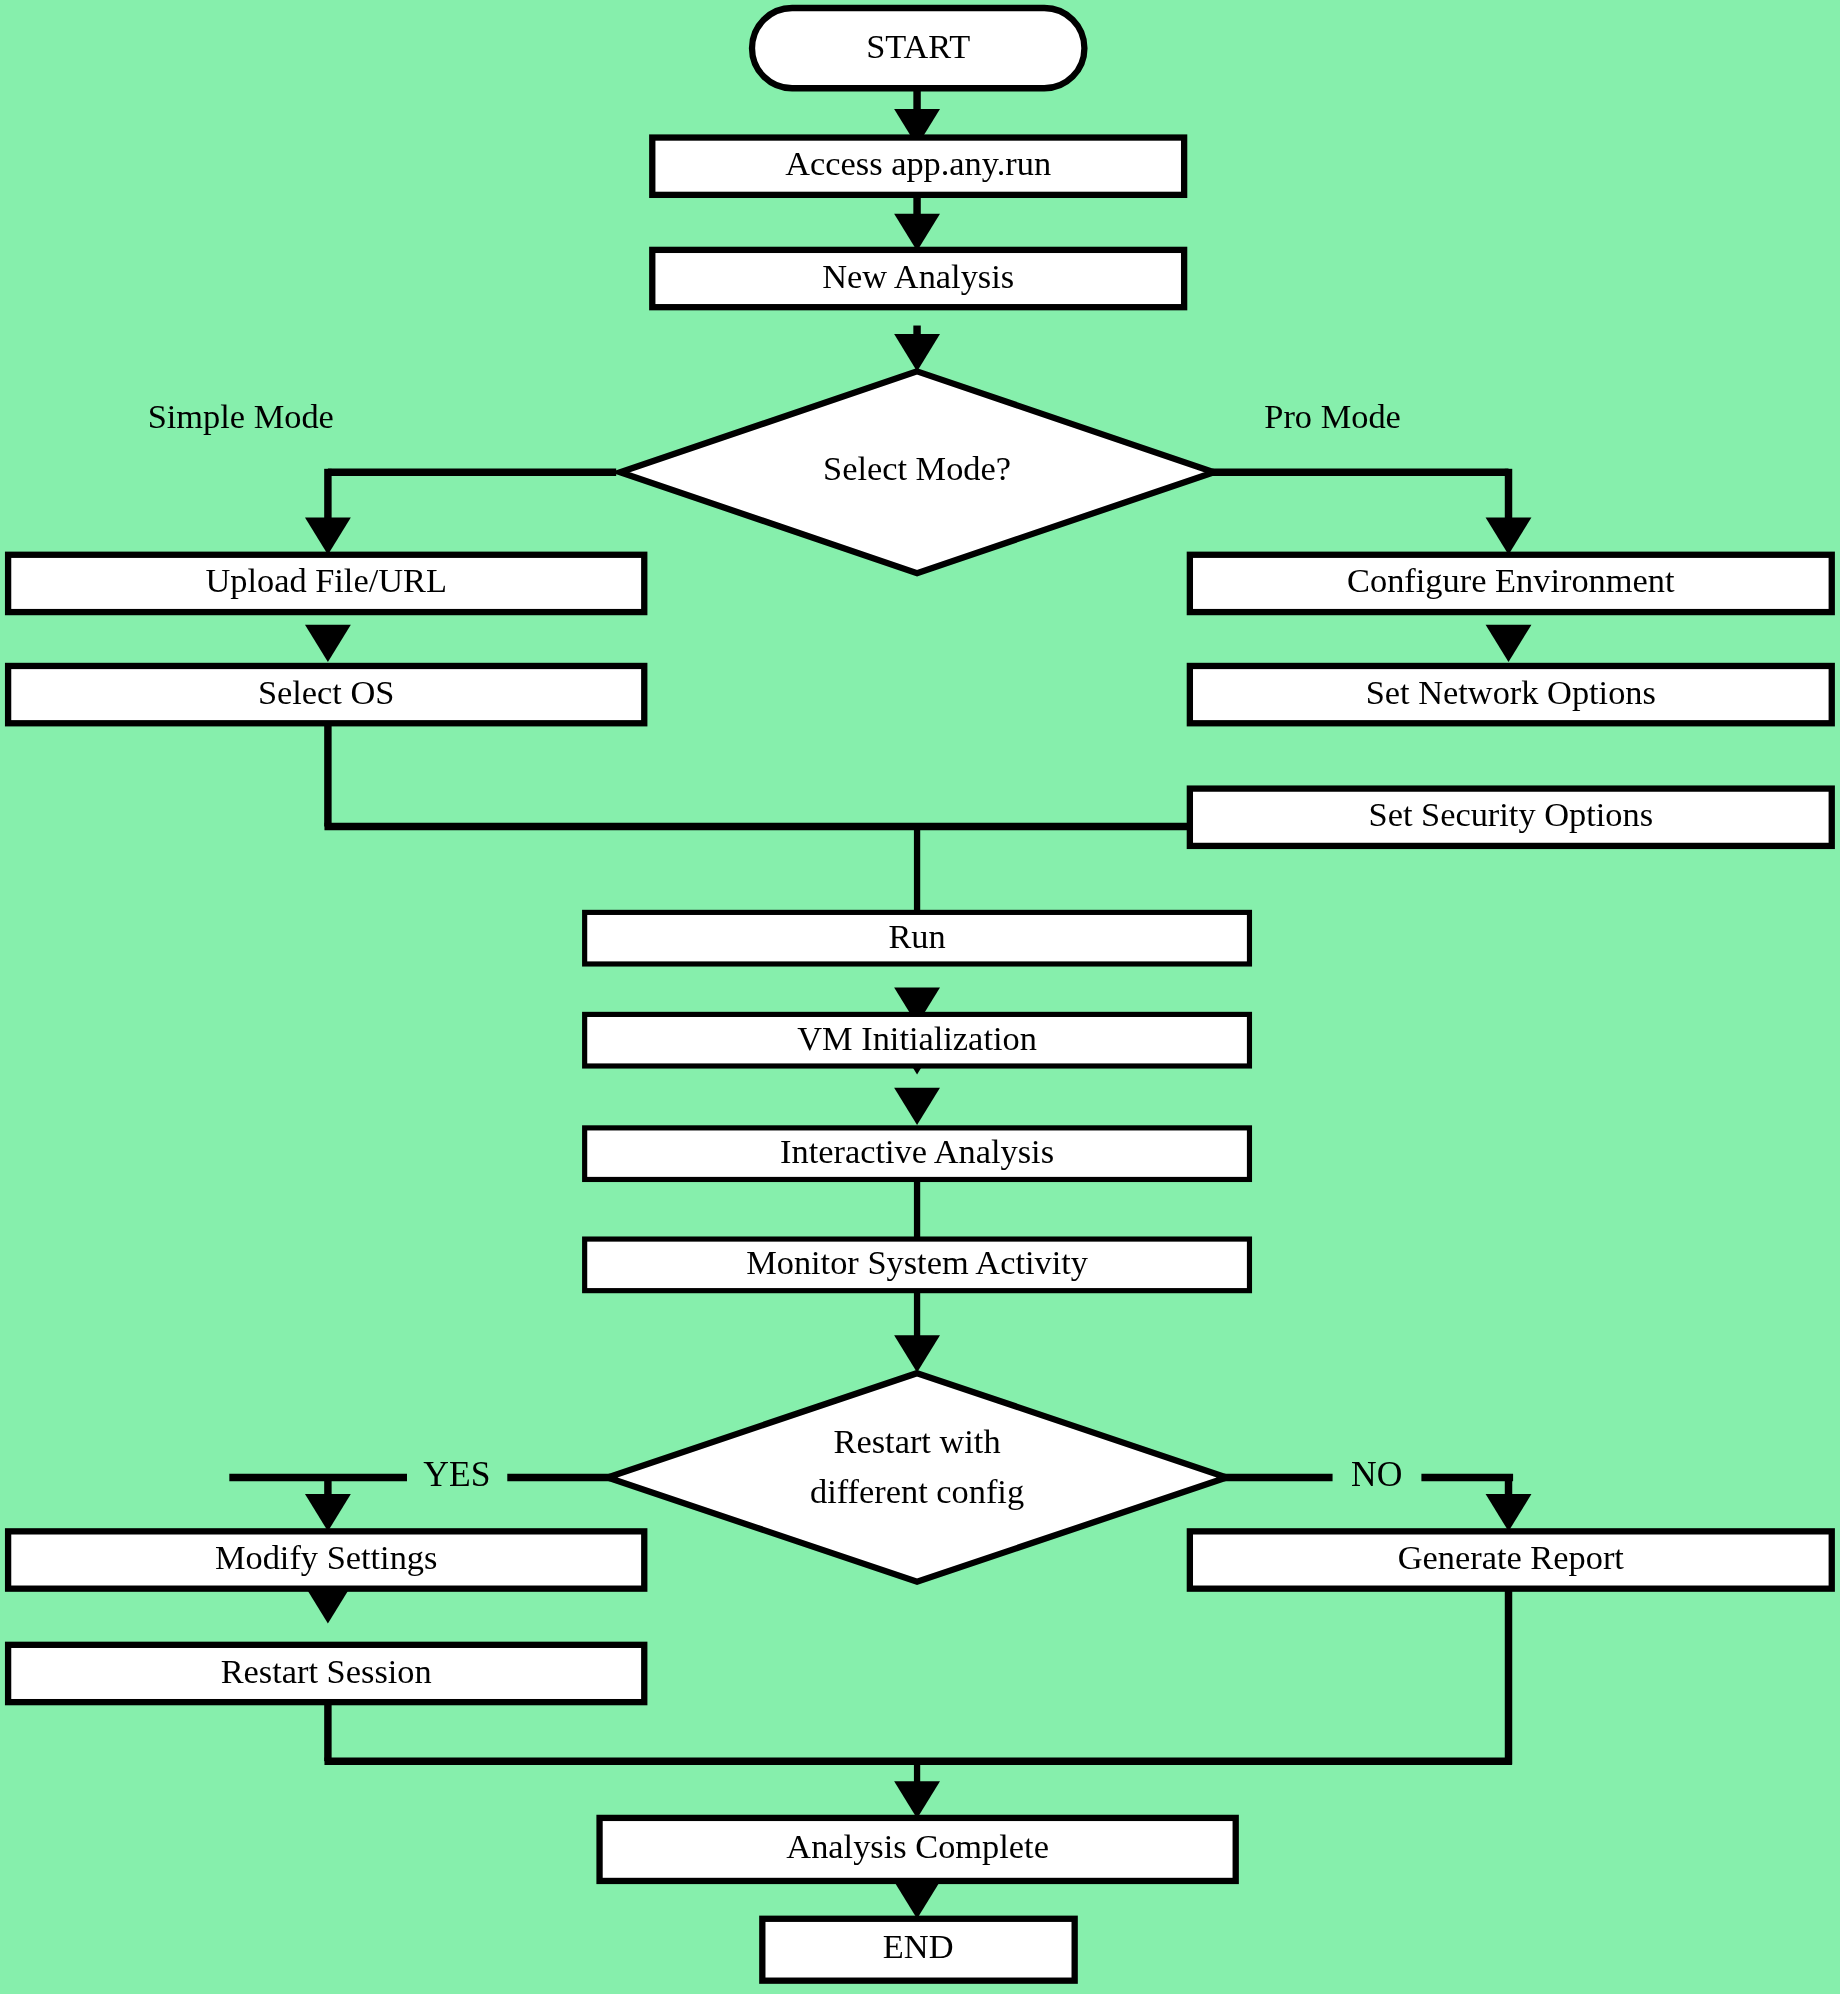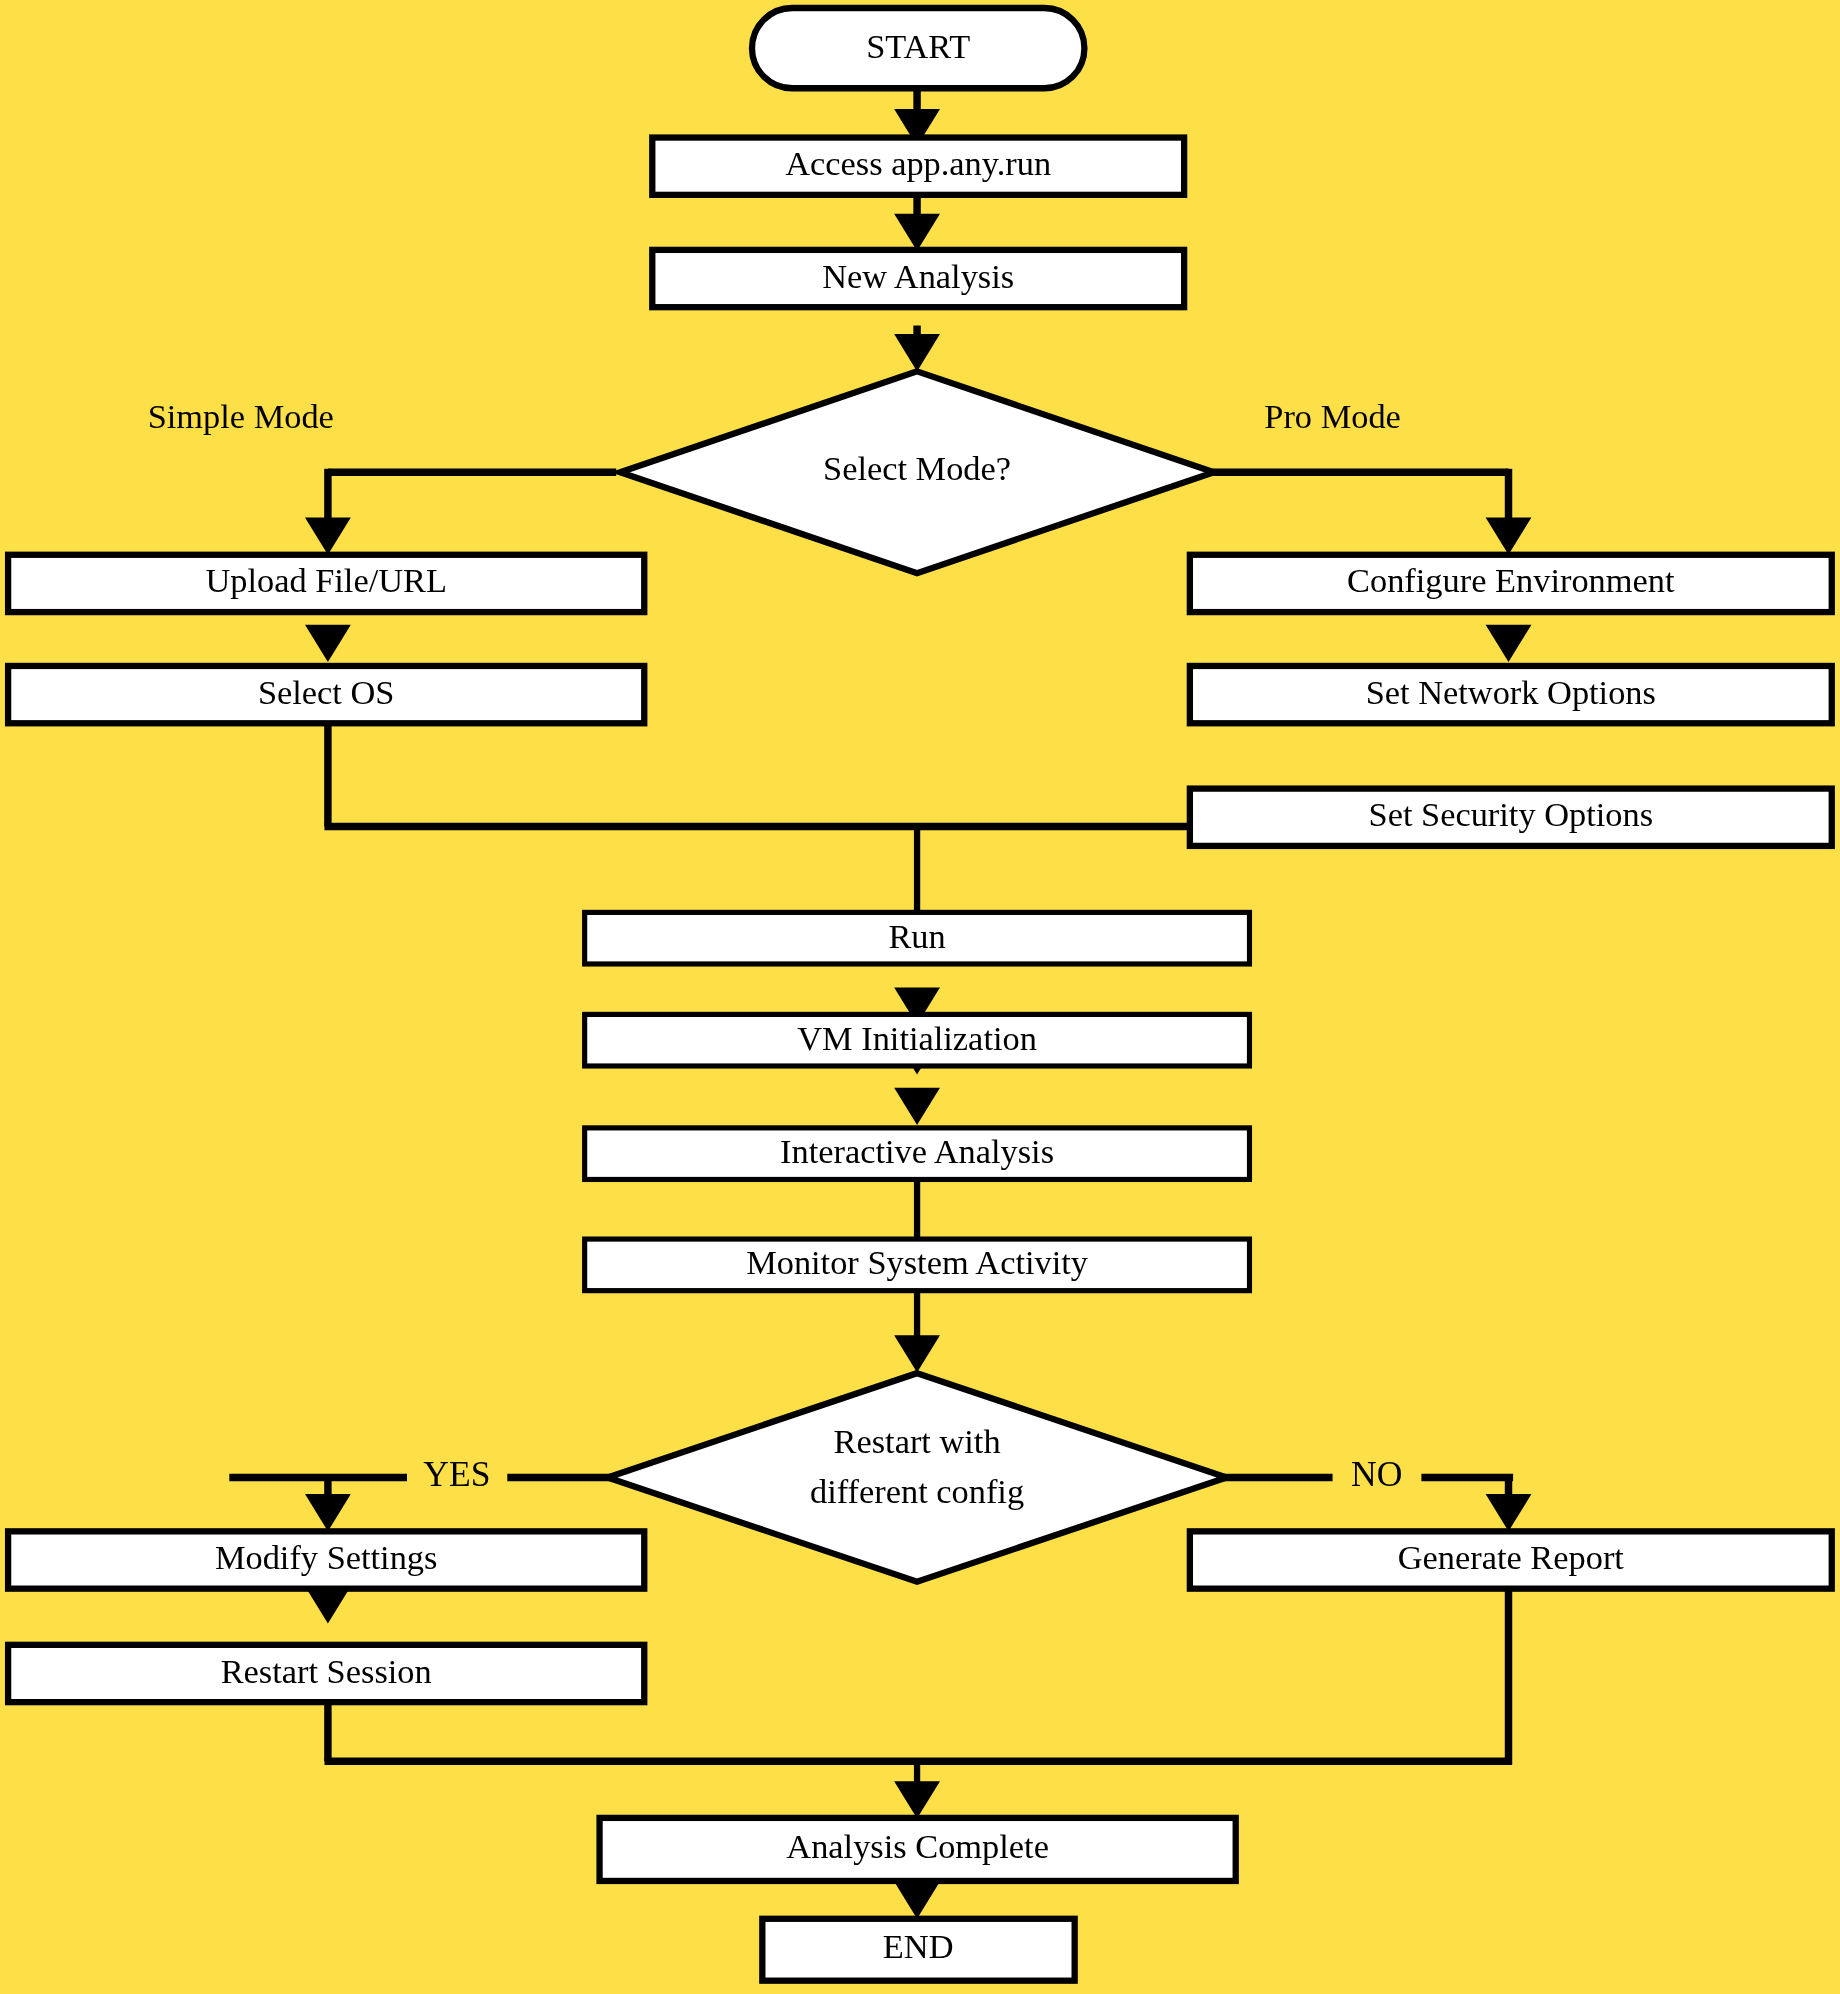--- a/index.html
+++ b/index.html
@@ -7,21 +7,21 @@
     padding: 0;
     background: #ffffff;
   }
   body {
     font-family: "Liberation Serif", "DejaVu Serif", serif;
   }
   #flowchart-root {
     position: relative;
     width: 1841px;
     height: 1995px;
-    background: #fde047;
+    background: #86efac;
     overflow: hidden;
   }
   svg#flow-svg {
     position: absolute;
     top: 0;
     left: 0;
     width: 1841px;
     height: 1995px;
     display: block;
   }

